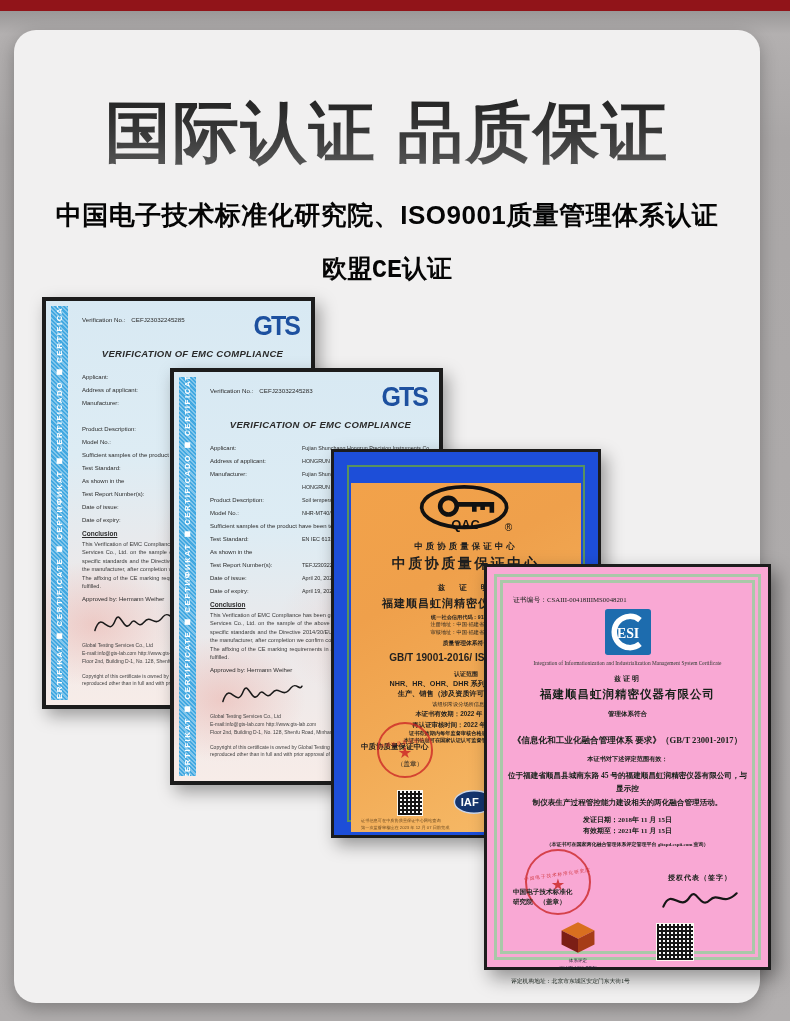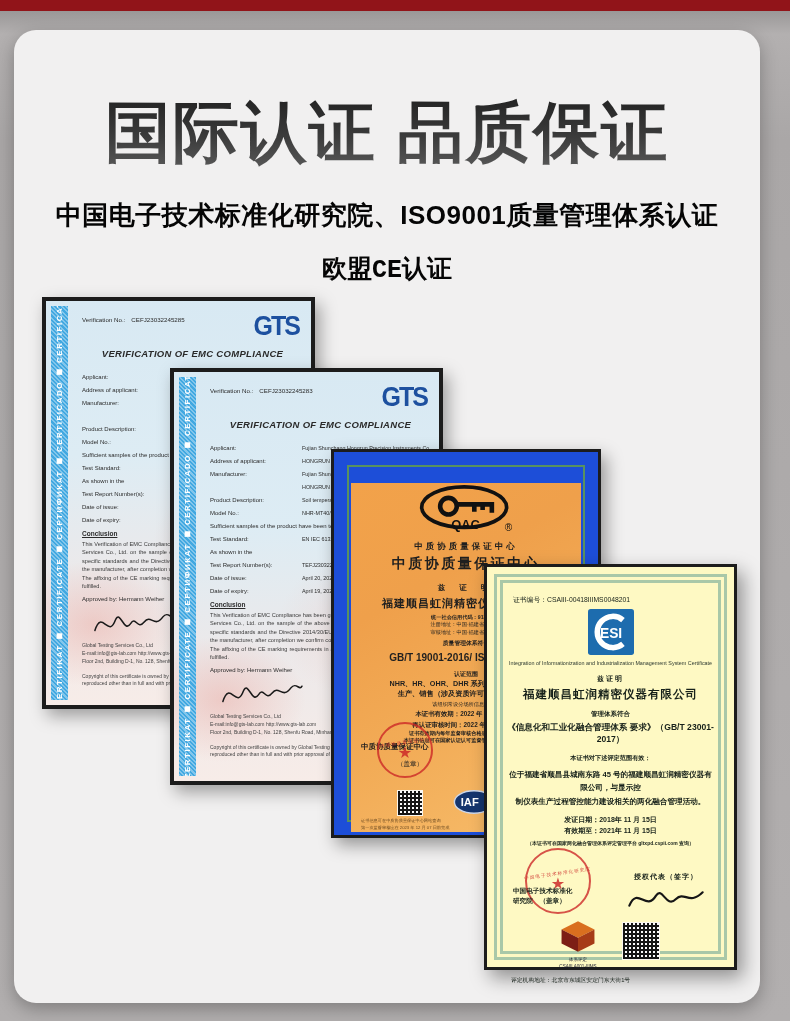--- a/index.html
+++ b/index.html
@@ -109,34 +109,35 @@
     background:repeating-linear-gradient(0deg,#151515 0 2px,transparent 2px 4px),
                repeating-linear-gradient(90deg,#151515 0 2px,#fafafa 2px 4px);
     border:1.5px solid #faf7ef;
   }
   .qac-qr { position:absolute; left:46px; bottom:16px; width:26px; height:26px; }
   .qac-iaf { position:absolute; left:102px; bottom:13px; }
   .qac-tiny { position:absolute; left:10px; bottom:1px; font-size:4.2px; line-height:1.5; text-align:left; color:#6b4a22; }
 
   
   .esi {
-    position:absolute; left:470px; top:534px; width:253px; height:406px; z-index:4;
-    border:3px solid #1c1c1c; background:#fef9c3; box-shadow:6px 8px 18px rgba(0,0,0,.4);
+    position:absolute; left:470px; top:534px; width:287px; height:406px; z-index:4;
+    border:3px solid #1c1c1c; background:#f9a8d4; box-shadow:6px 8px 18px rgba(0,0,0,.4);
     color:#17211a;
+    font-family:Liberation Serif, serif;
   }
   .esi-frame { position:absolute; inset:7px; border:9px double #a9c8a8; pointer-events:none; }
   .esi-content { position:absolute; inset:16px 20px 10px 20px; text-align:center; }
   .esi-no { text-align:left; margin:12px 0 0 6px; font-size:6.8px; }
   .esi-logo { margin-top:4px; }
   .esi-title { margin-top:6px; font-size:15.5px; font-weight:900; letter-spacing:1px; color:#0e1512; }
   .esi-en { margin-top:1px; font-size:5.4px; color:#2e3a31; }
   .esi-attest { margin-top:8px; font-size:7px; font-weight:700; letter-spacing:2px; }
   .esi-company { margin-top:3px; font-size:11.5px; font-weight:900; letter-spacing:1px; }
   .esi-sys { margin-top:8px; font-size:6.5px; font-weight:700; }
-  .esi-std { margin-top:3px; font-size:8.6px; font-weight:900; }
+  .esi-std { margin-top:16px; font-size:8.6px; font-weight:900; }
   .esi-intro { margin-top:8px; font-size:6.2px; font-weight:700; }
   .esi-scope { margin-top:5px; font-size:7.6px; font-weight:900; line-height:1.75; }
   .esi-dates { margin-top:6px; font-size:7px; font-weight:700; line-height:1.6; }
   .esi-query { margin-top:4px; font-size:5px; font-weight:700; }
   .esi-sealzone { position:relative; height:74px; }
   .esi-seal { left:18px; top:2px; width:66px; height:66px; }
   .esi-sealorg { position:absolute; left:6px; top:40px; font-size:6.6px; font-weight:700; text-align:left; line-height:1.5; }
   .esi-rep { position:absolute; right:16px; top:26px; font-size:7px; font-weight:700; letter-spacing:1px; }
   .esi-sig { position:absolute; right:6px; top:38px; }
   .esi-logos { position:relative; height:56px; }

